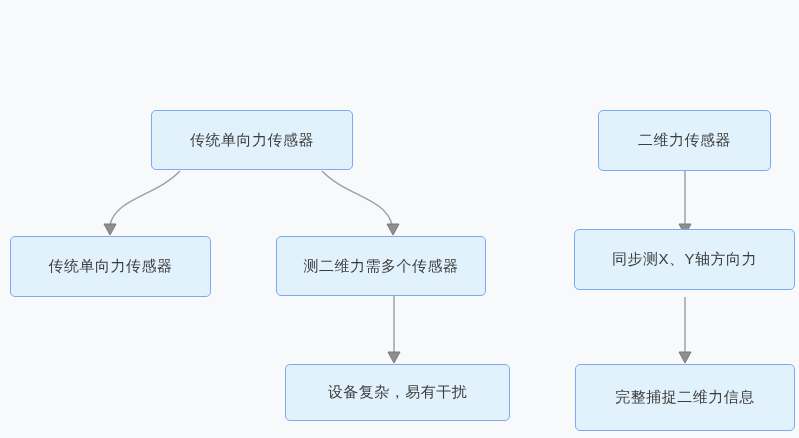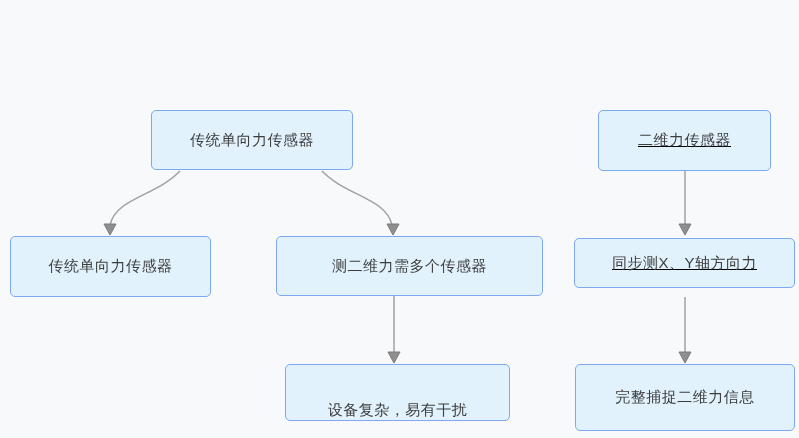--- a/index.html
+++ b/index.html
@@ -47,24 +47,24 @@
   }
   .node-label {
     font-size: 15px;
     color: #3d3d3d;
     letter-spacing: 0.5px;
     white-space: nowrap;
   }
   
   .n-trad     { left: 151px; top: 110px; width: 202px; height: 60px; }
   .n-single   { left: 10px;  top: 236px; width: 201px; height: 61px; }
-  .n-multi    { left: 276px; top: 236px; width: 267px; height: 60px; }
-  .n-complex  { left: 285px; top: 364px; width: 225px; height: 57px; align-items: flex-end; }
-  .n-twod     { left: 598px; top: 110px; width: 173px; height: 61px; text-decoration: underline; }
-  .n-sync     { left: 574px; top: 238px; width: 221px; height: 50px; text-decoration: underline; }
+  .n-multi    { left: 276px; top: 236px; width: 210px; height: 60px; }
+  .n-complex  { left: 285px; top: 364px; width: 225px; height: 57px; }
+  .n-twod     { left: 598px; top: 110px; width: 173px; height: 61px; }
+  .n-sync     { left: 574px; top: 229px; width: 221px; height: 61px; }
   .n-capture  { left: 575px; top: 364px; width: 220px; height: 67px; }
 </style>
 </head>
 <body>
 
 <div class="canvas">
 
   <svg class="connector-layer" viewBox="0 0 799 438" xmlns="http://www.w3.org/2000/svg">
 
     <path class="edge" d="M180,171 C156,196 116,198 110,225"></path>

